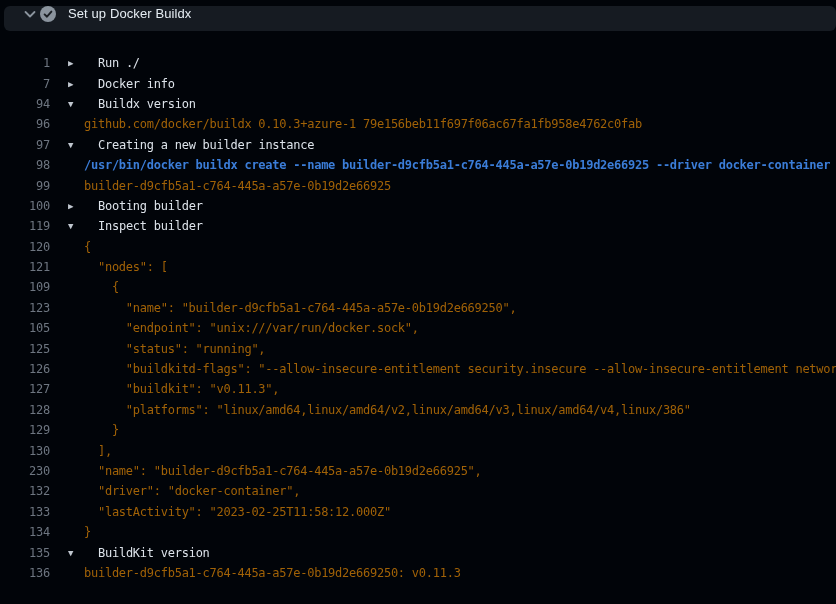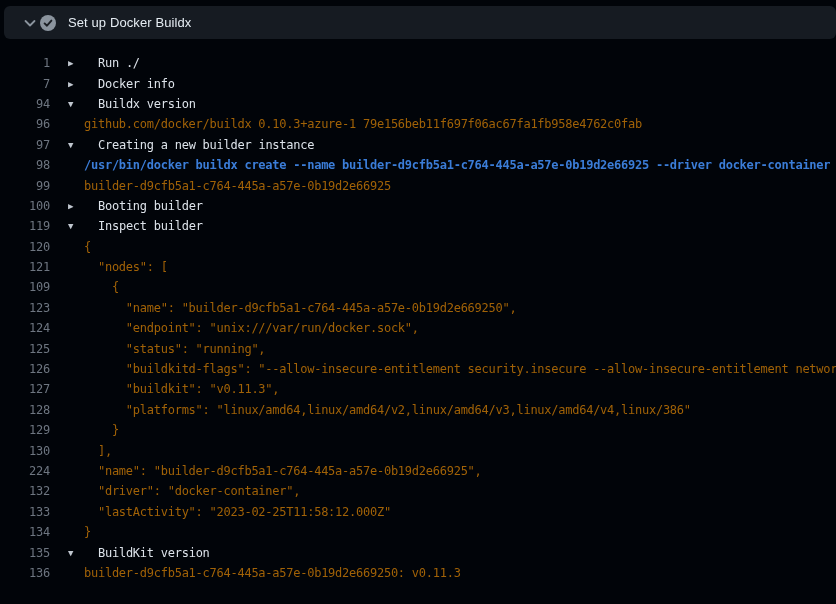--- a/index.html
+++ b/index.html
@@ -4,24 +4,24 @@
 <style>
   html,body { margin:0; padding:0; }
   body {
     width:836px; height:604px;
     background:#010409;
     overflow:hidden;
     position:relative;
     font-family:"Liberation Sans", sans-serif;
   }
   .step-header {
-    position:absolute; left:4px; top:6px; right:0; height:33px;
+    position:absolute; left:4px; top:6px; right:0; height:25px;
     background:#161b22;
     border-radius:6px;
-    display:flex; align-items:center;
+    display:flex; 
     cursor:pointer;
   }
   .chev { margin-left:18px; width:16px; height:16px; flex:none; display:flex; align-items:center; justify-content:center; }
   .check { margin-left:2px; width:16px; height:16px; flex:none; display:flex; align-items:center; justify-content:center; }
   .step-title {
     margin-left:12px;
     font-size:13px;
     color:#e6edf3;
     letter-spacing:.1px;
   }
@@ -137,21 +137,21 @@
     <span class="num">109</span>
     
     <span class="text">    {</span>
   </div>
     <div class="row output">
     <span class="num">123</span>
     
     <span class="text">      "name": "builder-d9cfb5a1-c764-445a-a57e-0b19d2e669250",</span>
   </div>
     <div class="row output">
-    <span class="num">124</span>
+    <span class="num">105</span>
     
     <span class="text">      "endpoint": "unix:///var/run/docker.sock",</span>
   </div>
     <div class="row output">
     <span class="num">125</span>
     
     <span class="text">      "status": "running",</span>
   </div>
     <div class="row output">
     <span class="num">126</span>
@@ -172,21 +172,21 @@
     <span class="num">129</span>
     
     <span class="text">    }</span>
   </div>
     <div class="row output">
     <span class="num">130</span>
     
     <span class="text">  ],</span>
   </div>
     <div class="row output">
-    <span class="num">224</span>
+    <span class="num">230</span>
     
     <span class="text">  "name": "builder-d9cfb5a1-c764-445a-a57e-0b19d2e66925",</span>
   </div>
     <div class="row output">
     <span class="num">132</span>
     
     <span class="text">  "driver": "docker-container",</span>
   </div>
     <div class="row output">
     <span class="num">133</span>

